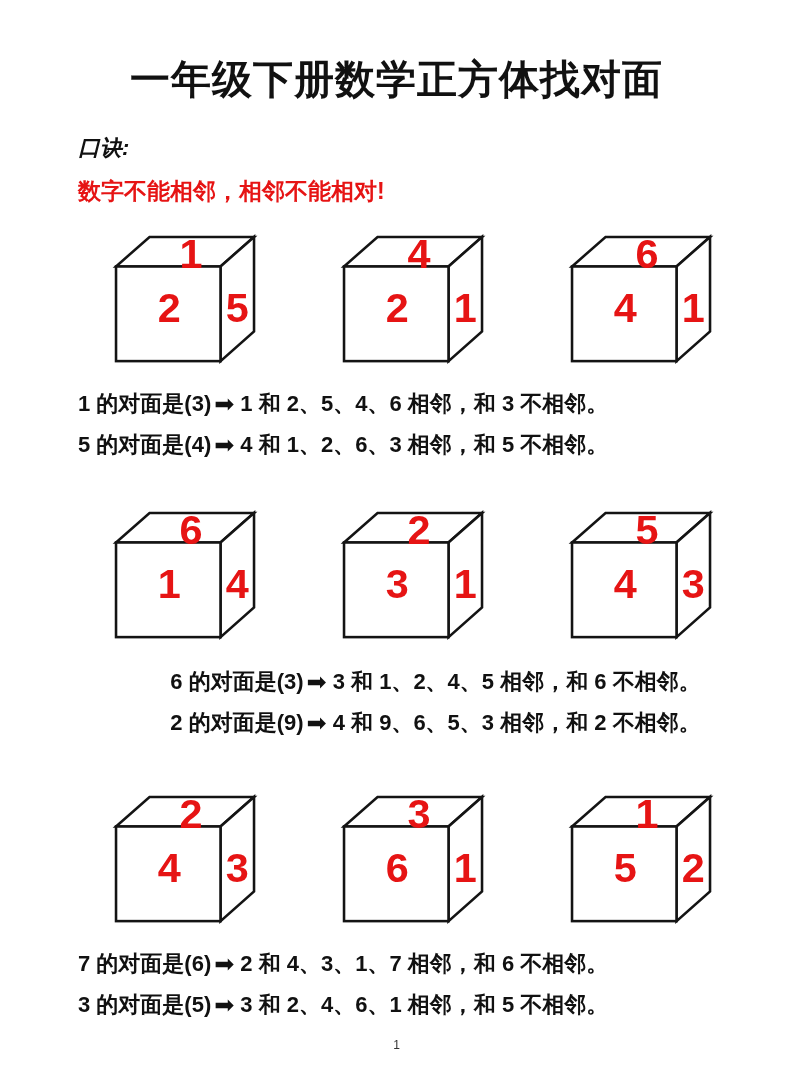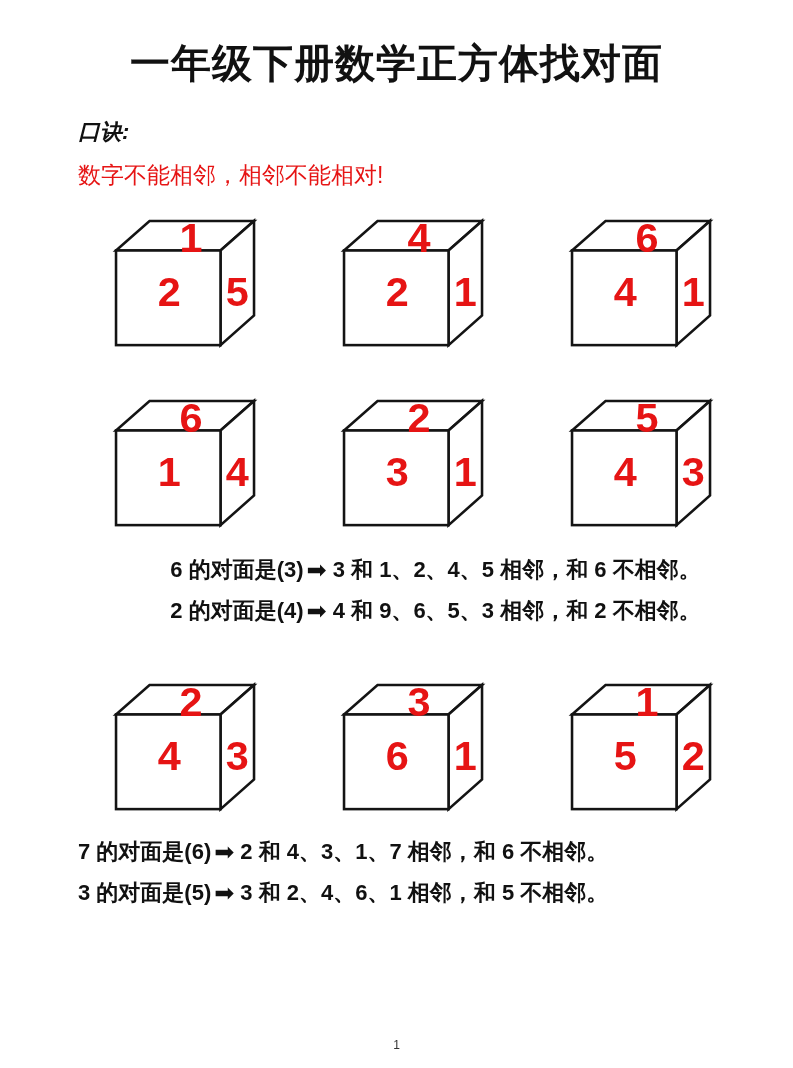--- a/index.html
+++ b/index.html
@@ -6,31 +6,31 @@
   * { box-sizing:border-box; }
   html,body { margin:0; padding:0; background:#ffffff; }
   body {
     width:793px; height:1068px;
     font-family:"Liberation Sans", sans-serif;
     color:var(--ink);
   }
   .page { position:relative; width:793px; height:1068px; overflow:hidden; background:#fff; }
 
   .title {
-    margin:2px; padding-top:34px;
+    margin:18px; padding-top:34px;
     text-align:center;
     font-size:40px; font-weight:bold; letter-spacing:1px;
   }
   .mnemonic-label {
     margin:26px 0 0 78px;
     font-size:22px; font-weight:bold;font-style:italic;
   }
   .mnemonic-text {
     margin:13px 0 0 78px;
-    font-size:23px; font-weight:normal;
+    font-size:23px; font-weight:bold;
     color:var(--red);
   }
 
   .cube-row {
     display:flex; gap:70px;
     padding-left:108px;
     margin-top:24px;
   }
   .section-2 .cube-row { margin-top:42px; }
   .section-3 .cube-row { margin-top:48px; }
@@ -97,20 +97,28 @@
       <svg class="cube" viewBox="0 0 160 140">
         <polygon class="face" points="8,36 42,6 148,6 114,36"></polygon>
         <polygon class="face" points="114,36 148,6 148,102 114,132"></polygon>
         <rect class="face" x="8" y="36" width="106" height="96"></rect>
         <text class="num" x="84" y="38">6</text>
         <text class="num" x="62" y="92">4</text>
         <text class="num" x="131" y="92">1</text>
       </svg>
     </div>
 
+    <div class="explain">
+      <div class="line">
+        <span>1 的对面是(3)</span><span class="arrow">➡</span><span>1 和 2、5、4、6 相邻，和 3 不相邻。</span>
+      </div>
+      <div class="line">
+        <span>5 的对面是(4)</span><span class="arrow">➡</span><span>4 和 1、2、6、3 相邻，和 5 不相邻。</span>
+      </div>
+    </div>
   </div>
 
   <div class="section section-2">
     <div class="cube-row">
 
       <svg class="cube" viewBox="0 0 160 140">
         <polygon class="face" points="8,36 42,6 148,6 114,36"></polygon>
         <polygon class="face" points="114,36 148,6 148,102 114,132"></polygon>
         <rect class="face" x="8" y="36" width="106" height="96"></rect>
         <text class="num" x="84" y="38">6</text>
@@ -135,21 +143,21 @@
         <text class="num" x="62" y="92">4</text>
         <text class="num" x="131" y="92">3</text>
       </svg>
     </div>
 
     <div class="explain">
       <div class="line">
         <span>6 的对面是(3)</span><span class="arrow">➡</span><span>3 和 1、2、4、5 相邻，和 6 不相邻。</span>
       </div>
       <div class="line">
-        <span>2 的对面是(4)</span><span class="arrow">➡</span><span>4 和 9、6、5、3 相邻，和 2 不相邻。</span>
+        <span>2 的对面是(9)</span><span class="arrow">➡</span><span>4 和 9、6、5、3 相邻，和 2 不相邻。</span>
       </div>
     </div>
   </div>
 
   <div class="section section-3">
     <div class="cube-row">
 
       <svg class="cube" viewBox="0 0 160 140">
         <polygon class="face" points="8,36 42,6 148,6 114,36"></polygon>
         <polygon class="face" points="114,36 148,6 148,102 114,132"></polygon>

